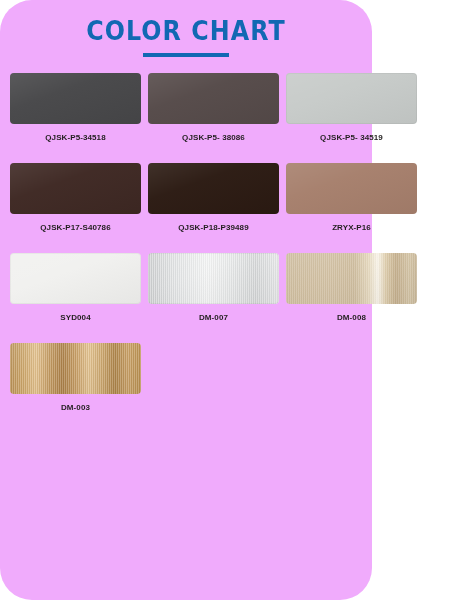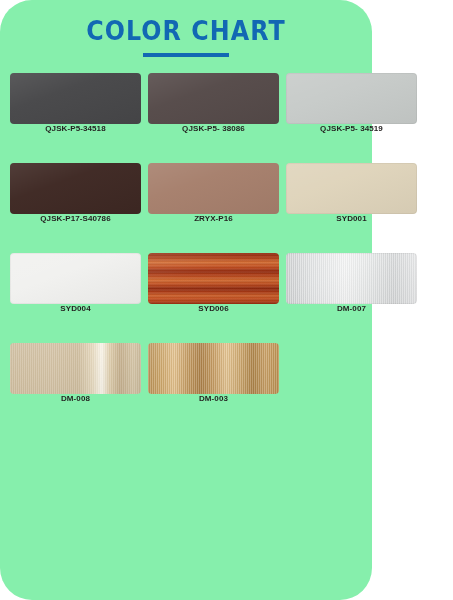--- a/index.html
+++ b/index.html
@@ -10,21 +10,21 @@
   body {
     width: 453px;
     height: 600px;
     font-family: "Liberation Sans", sans-serif;
     overflow: hidden;
   }
   .page {
     width: 372px;
     height: 600px;
     position: relative;
-    background: #86efac;
+    background: #f0abfc;
     box-sizing: border-box;
     border-radius: 32px;
   }
   
   .header {
     padding-top: 17px;
     text-align: center;
   }
   .title {
     font-family: "DejaVu Sans", sans-serif;
@@ -73,20 +73,21 @@
     position: absolute;
     inset: 0;
     border-radius: 4px;
     background: linear-gradient(160deg, rgba(255,255,255,0.10) 0%, rgba(255,255,255,0.02) 38%, rgba(0,0,0,0.045) 100%);
     pointer-events: none;
   }
   .swatch.pale {
     box-shadow: inset 0 0 0 1px rgba(0,0,0,0.045);
   }
   .label {
+    margin-top: 9px;
     font-size: 8px;
     font-weight: 700;
     color: #221f1f;
     letter-spacing: 0.1px;
     white-space: nowrap;
     text-align: right;
   }
   
   .tex-fabric {
     background-image:
@@ -175,36 +176,32 @@
       </div>
       <div class="cell">
         <div class="swatch  pale" style="background-color: rgb(199, 203, 201);"></div>
         <div class="label">QJSK-P5- 34519</div>
       </div>
       <div class="cell">
         <div class="swatch " style="background-color: rgb(62, 40, 35);"></div>
         <div class="label">QJSK-P17-S40786</div>
       </div>
       <div class="cell">
+        <div class="swatch " style="background-color: rgb(43, 26, 18);"></div>
+        <div class="label">QJSK-P18-P39489</div>
+      </div>
+      <div class="cell">
         <div class="swatch " style="background-color: rgb(166, 127, 108);"></div>
         <div class="label">ZRYX-P16</div>
       </div>
       <div class="cell">
-        <div class="swatch  pale" style="background-color: rgb(223, 212, 187);"></div>
-        <div class="label">SYD001</div>
-      </div>
-      <div class="cell">
         <div class="swatch  pale" style="background-color: rgb(241, 241, 239);"></div>
         <div class="label">SYD004</div>
       </div>
       <div class="cell">
-        <div class="swatch tex-wood-b" style="background-color: rgb(194, 73, 26);"></div>
-        <div class="label">SYD006</div>
-      </div>
-      <div class="cell">
         <div class="swatch tex-brushed-silver pale" style="background-color: rgb(223, 225, 226);"></div>
         <div class="label">DM-007</div>
       </div>
       <div class="cell">
         <div class="swatch tex-champagne" style="background-color: rgb(207, 189, 158);"></div>
         <div class="label">DM-008</div>
       </div>
       <div class="cell">
         <div class="swatch tex-brushed-gold" style="background-color: rgb(196, 154, 95);"></div>
         <div class="label">DM-003</div>

